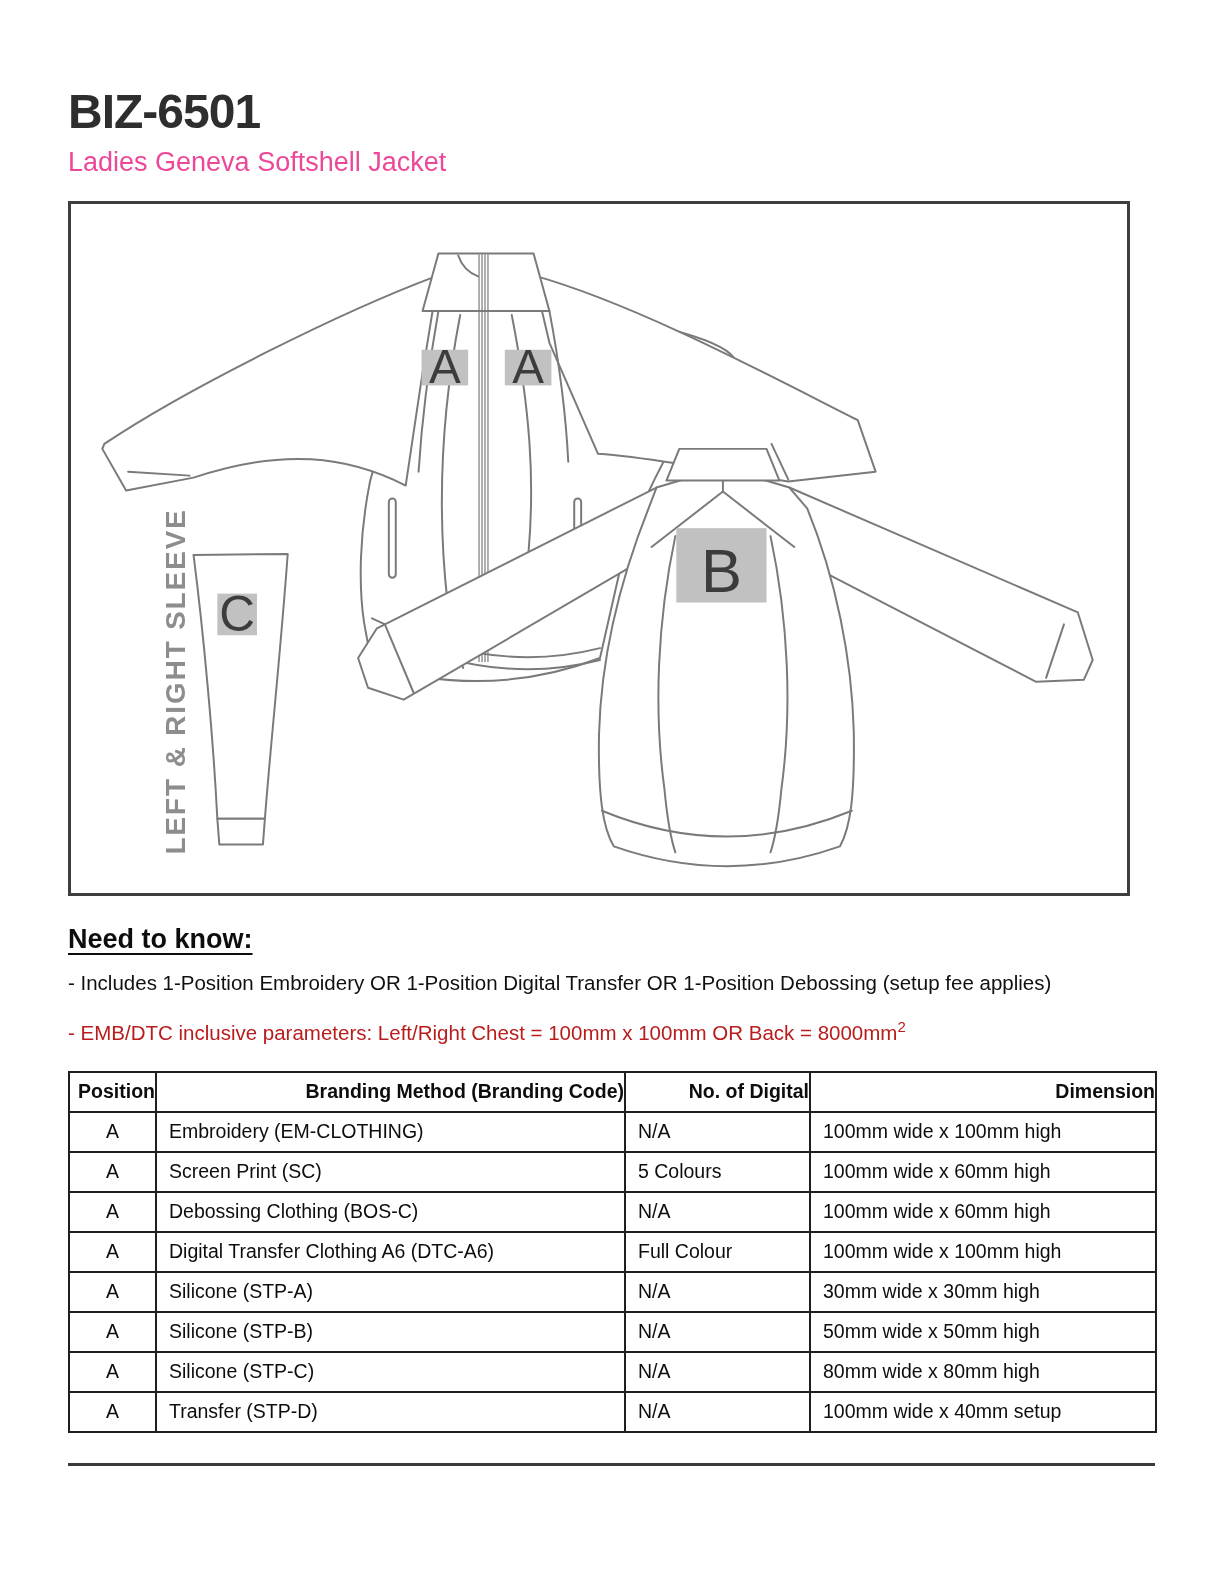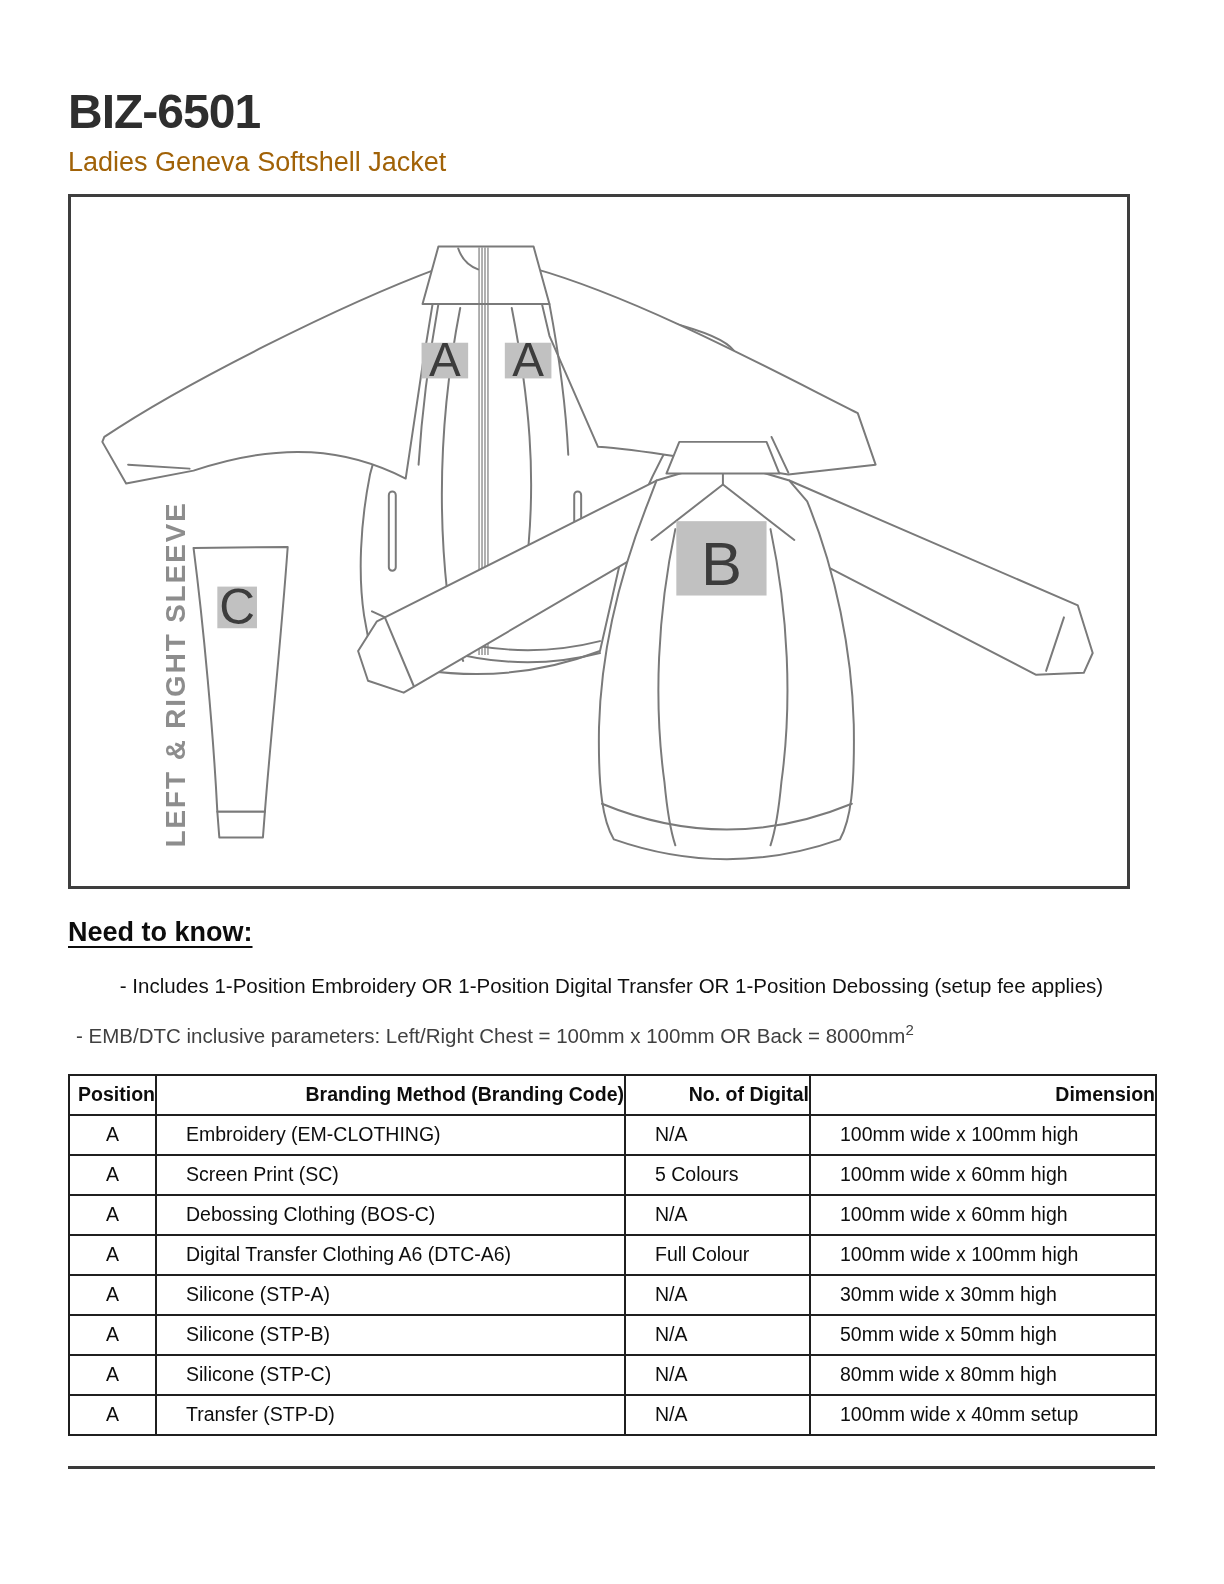--- a/index.html
+++ b/index.html
@@ -9,22 +9,22 @@
     font-family:"Liberation Sans", sans-serif;
     color:#111;
   }
   .content { margin-left:68px; width:1087px; }
 
   .doc-title {
     padding-top:84px;
     font-size:48px; font-weight:700; color:#2e2e2e; letter-spacing:-1px;
   }
   .doc-subtitle {
-    margin-top:8px; margin-bottom:16px;
-    font-size:27px; color:#a16207;
+    margin-top:8px; margin-bottom:23px;
+    font-size:27px; color:#ec4899;
   }
 
   .diagram-box {
     width:1062px; height:695px;
     border:3px solid #3e3e3e;
     background:#ffffff;
     position:relative;
   }
   .diagram-box svg { display:block; width:100%; height:100%; }
 
@@ -39,33 +39,33 @@
   }
 
   .section-heading {
     font-size:27px; font-weight:700; color:#0d0d0d;
     text-decoration:underline; text-decoration-thickness:2px; text-underline-offset:5px;
   }
   .h-need { margin-top:28px; }
   .h-brand { margin-top:36px; }
 
   .note { font-size:20.5px; color:#101010; }
-  .note-1 { margin-top:26px;text-align:center; }
-  .note-2 { margin-top:23px; color:#404040;margin-left:8px; }
+  .note-1 { margin-top:16px; }
+  .note-2 { margin-top:23px; color:#b91c1c; }
   .note-2 sup { font-size:15px; }
 
   table.brand-table {
     margin-top:26px; width:1087px;
     border-collapse:collapse;
     font-size:19.5px; color:#0d0d0d;
     table-layout:fixed;
   }
   .brand-table th, .brand-table td { border:2px solid #1f1f1f; height:40px; }
   .brand-table th { font-weight:700; text-align:right; }
-  .brand-table td { text-align:left; padding-left:29px; }
+  .brand-table td { text-align:left; padding-left:12px; }
   .brand-table td.c-pos { text-align:center; padding-left:0; }
   .col-pos { width:87px; } .col-method { width:469px; }
   .col-colours { width:185px; } .col-dim { width:346px; }
 
   .bottom-rule { margin-top:30px; width:1087px; border-top:3px solid #3a3a3a; height:0; }
 </style>
 </head>
 <body>
 
 <div class="content">

